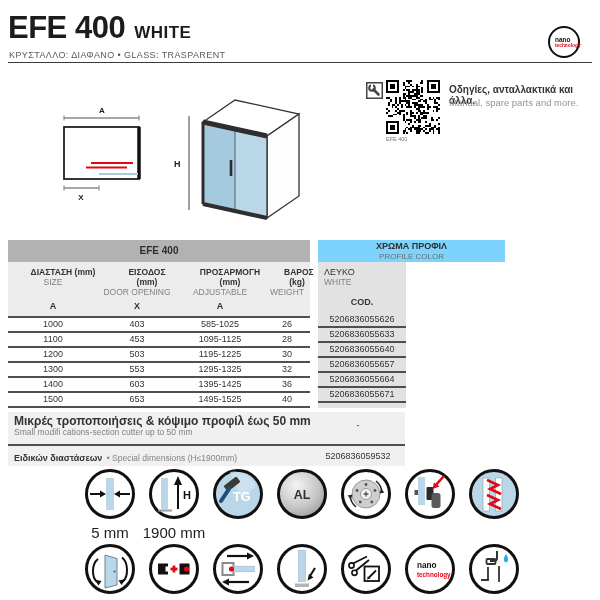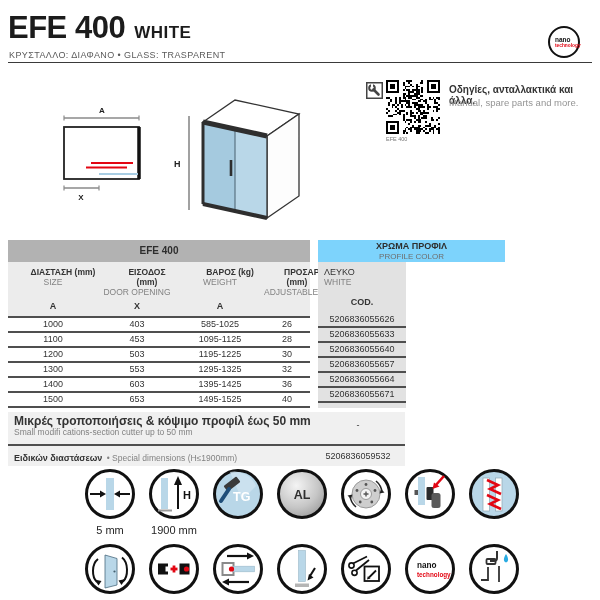--- a/index.html
+++ b/index.html
@@ -61,21 +61,21 @@
   .note1 .g { font-size:12px; font-weight:bold; color:#333; line-height:11px; }
   .note1 .e { font-size:8.5px; color:#828282; line-height:11px; }
   .note1 .dash { position:absolute; left:305px; top:8px; width:90px; text-align:center; font-size:9px; color:#333; }
   .note2 { position:relative; height:20px; line-height:20px; padding-left:6px; }
   .note2 .g { font-size:9px; font-weight:bold; color:#333; }
   .note2 .e { font-size:8.5px; color:#828282; }
   .note2 .code { position:absolute; left:305px; top:0; width:90px; text-align:center; font-size:9px; color:#333; }
 
   
   .ficon { position:absolute; width:52px; height:52px; }
-  .flabel { position:absolute; font-size:11px; color:#1e1e1e; text-align:center; }
+  .flabel { position:absolute; font-size:15px; color:#1e1e1e; text-align:center; }
 </style>
 </head>
 <body>
 
 <div class="sheet">
 
   <div class="title-wrap">
     <span class="title">EFE 400</span>
     <span class="variant">WHITE</span>
   </div>
@@ -404,26 +404,26 @@
   <div class="colheads">
     <div class="ch">
       <div class="g">ΔΙΑΣΤΑΣΗ (mm)</div>
         <div class="e">SIZE</div>
     </div>
     <div class="ch">
       <div class="g">ΕΙΣΟΔΟΣ (mm)</div>
         <div class="e">DOOR OPENING</div>
     </div>
     <div class="ch">
+      <div class="g">ΠΡΟΣΑΡΜΟΓΗ (mm)</div>
+        <div class="e">ADJUSTABLE</div>
+    </div>
+    <div class="ch">
       <div class="g">ΒΑΡΟΣ (kg)</div>
         <div class="e">WEIGHT</div>
-    </div>
-    <div class="ch">
-      <div class="g">ΠΡΟΣΑΡΜΟΓΗ (mm)</div>
-        <div class="e">ADJUSTABLE</div>
     </div>
   </div>
   <div class="unitrow">
     <span>A</span>
     <span>X</span>
     <span>A</span>
     <span></span>
   </div>
 
   <div class="rows">

